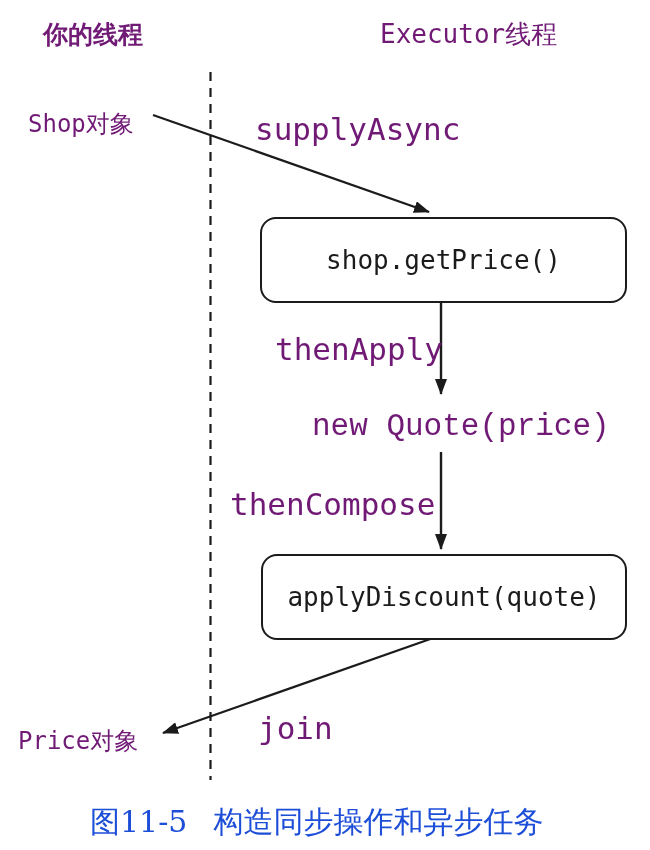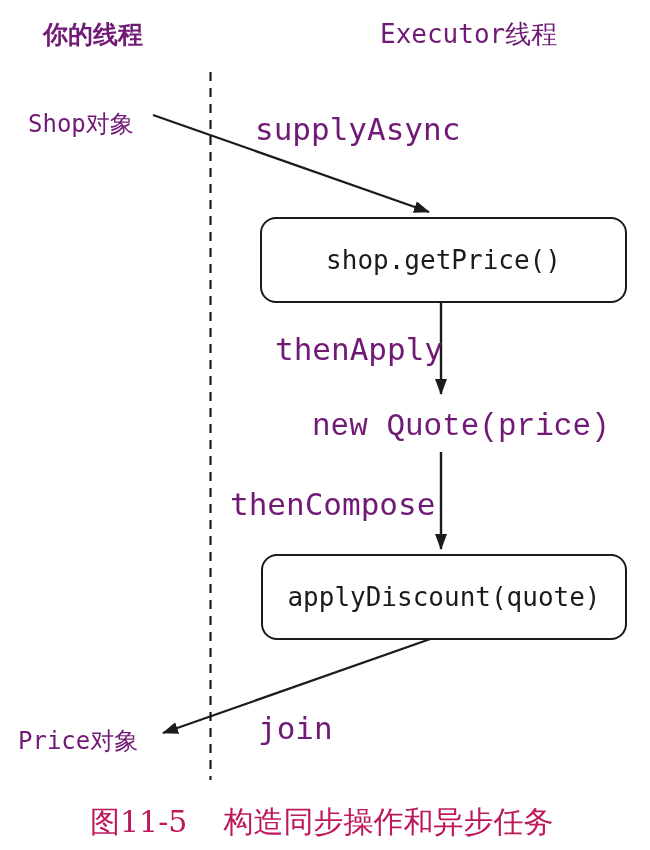--- a/index.html
+++ b/index.html
@@ -57,24 +57,24 @@
     font-family: "DejaVu Sans Mono", monospace;
     font-size: 26px;
     color: #1b1b1b;
     white-space: nowrap;
   }
   .caption-row {
     position: absolute;
     left: 90px;
     top: 802px;
     display: flex;
-    gap: 36px;
+    gap: 26px;
     font-family: "DejaVu Serif", "Liberation Serif", serif;
     font-size: 30px;
-    color: #be185d;
+    color: #1d4ed8;
     white-space: nowrap;
   }
 </style>
 </head>
 <body>
 
 <div class="page">
 
   <svg class="lines-layer" width="650" height="850" viewBox="0 0 650 850" xmlns="http://www.w3.org/2000/svg">
     <defs>

